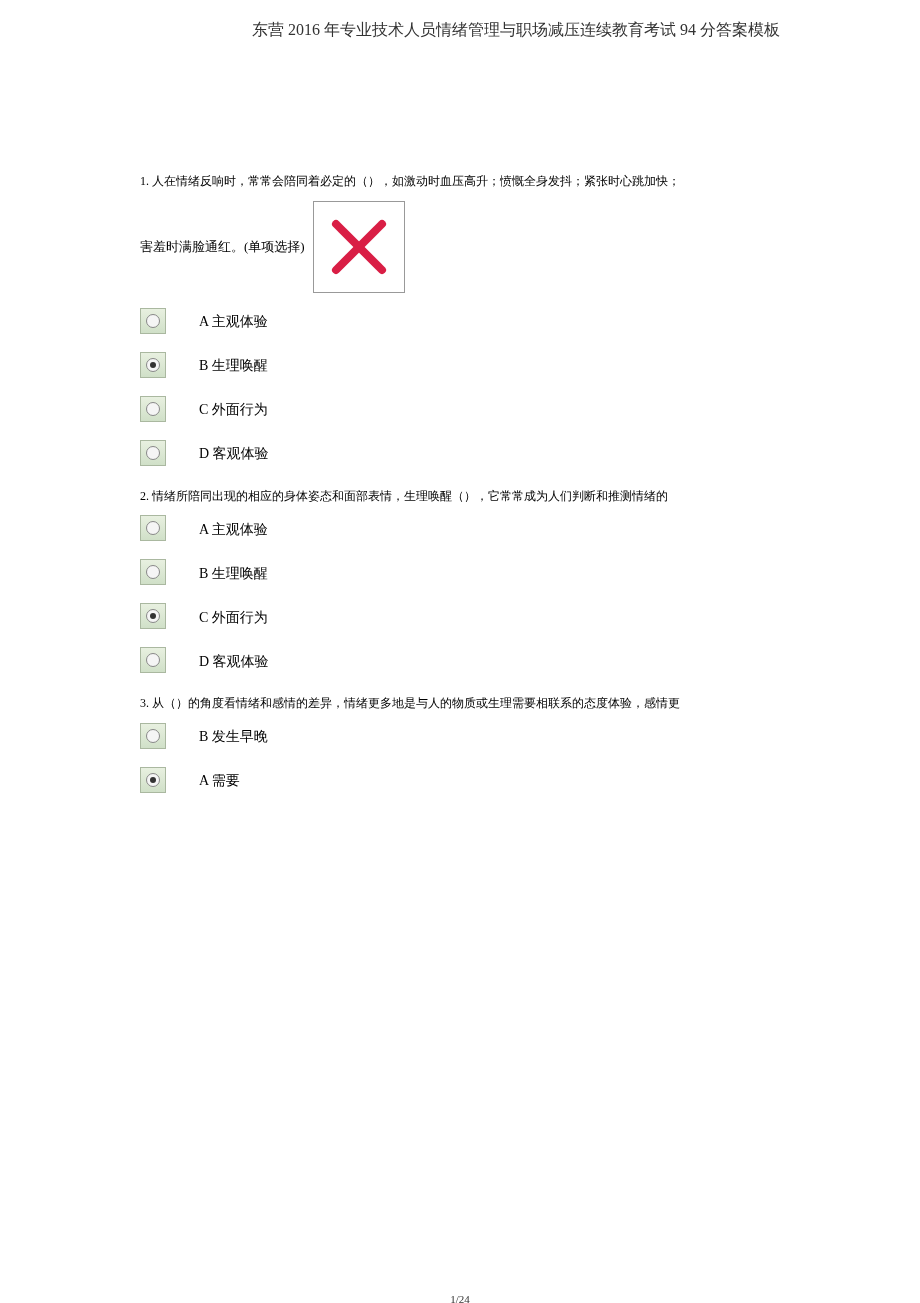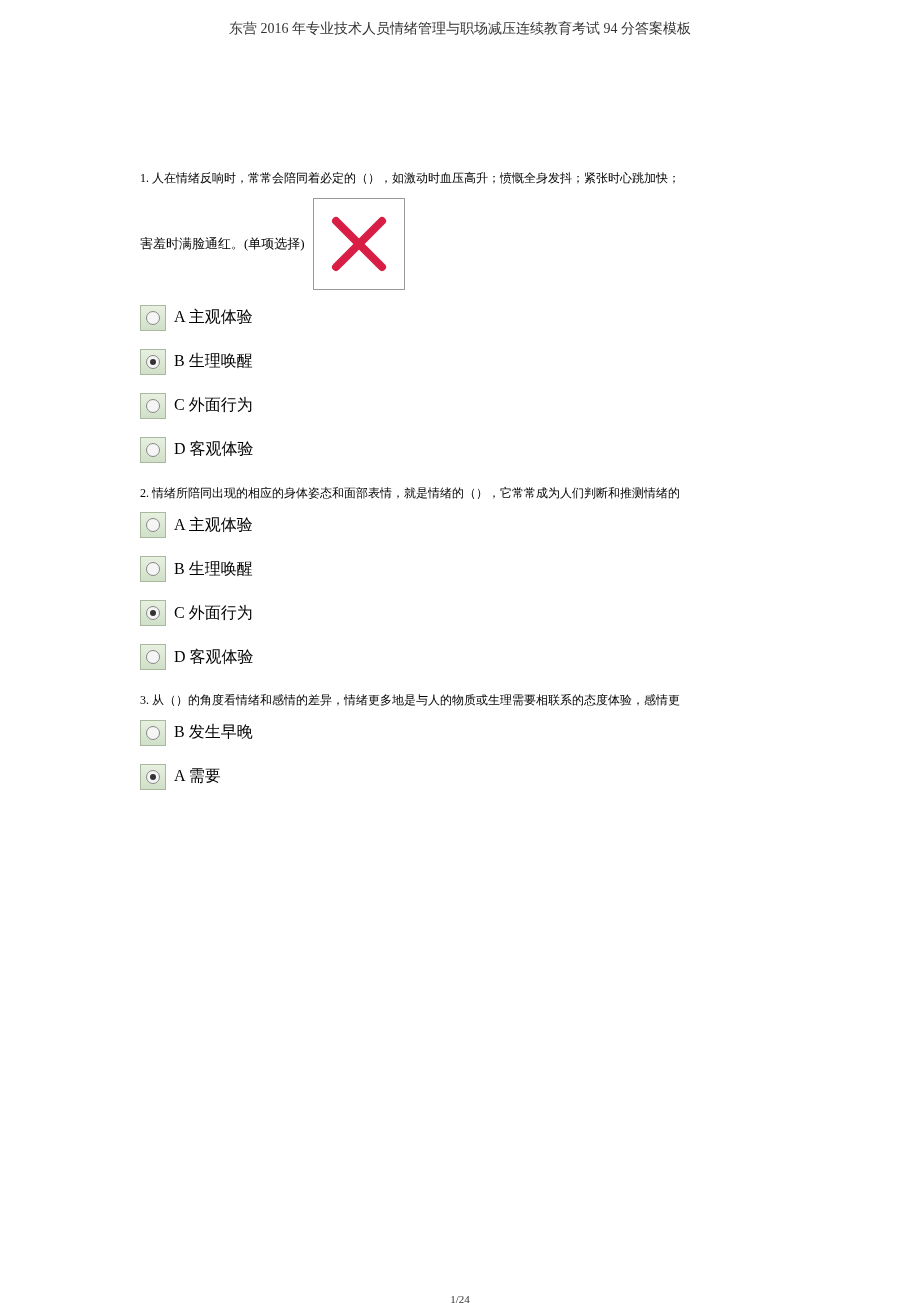--- a/index.html
+++ b/index.html
@@ -10,22 +10,22 @@
       color: #000;
       background: #fff;
       width: 920px;
     }
     .page {
       padding: 20px 140px 40px 140px;
       min-height: 1260px;
       position: relative;
     }
     .header-title {
-      text-align: center;
-      font-size: 14px;
+      text-align: right;
+      font-size: 16px;
       color: #333;
       margin-bottom: 130px;
     }
     .question {
       margin-bottom: 20px;
     }
     .question-text-line1 {
       font-size: 12px;
       line-height: 1.8;
       margin-bottom: 8px;
@@ -50,21 +50,22 @@
       width: 100%;
       height: 100%;
     }
     .options {
       margin-bottom: 20px;
     }
     .option {
       display: flex;
       align-items: flex-end;
       margin-bottom: 18px;
-      font-size: 16px;
+      font-size: 14px;
+      gap: 25px;
     }
     .radio-button {
       width: 24px;
       height: 24px;
       background: linear-gradient(to bottom, #e8f0e0, #d0e0c8);
       border: 1px solid #aab8a0;
       display: flex;
       align-items: center;
       justify-content: center;
       margin-right: 8px;
@@ -145,21 +146,21 @@
             <div class="radio-inner"></div>
           </div>
         <div class="option-text">D 客观体验</div>
       </div>
     </div>
   </div>
 
   <div class="question">
     <div class="question-text-line1">
       <span>2.</span>
-      <span>情绪所陪同出现的相应的身体姿态和面部表情，就是情绪的（），它常常成为人们判断和推测情绪的</span>
+      <span>情绪所陪同出现的相应的身体姿态和面部表情，生理唤醒（），它常常成为人们判断和推测情绪的</span>
     </div>
     <div class="options">
       <div class="option">
         <div class="radio-button">
             <div class="radio-inner"></div>
           </div>
         <div class="option-text">A 主观体验</div>
       </div>
       <div class="option">
         <div class="radio-button">

